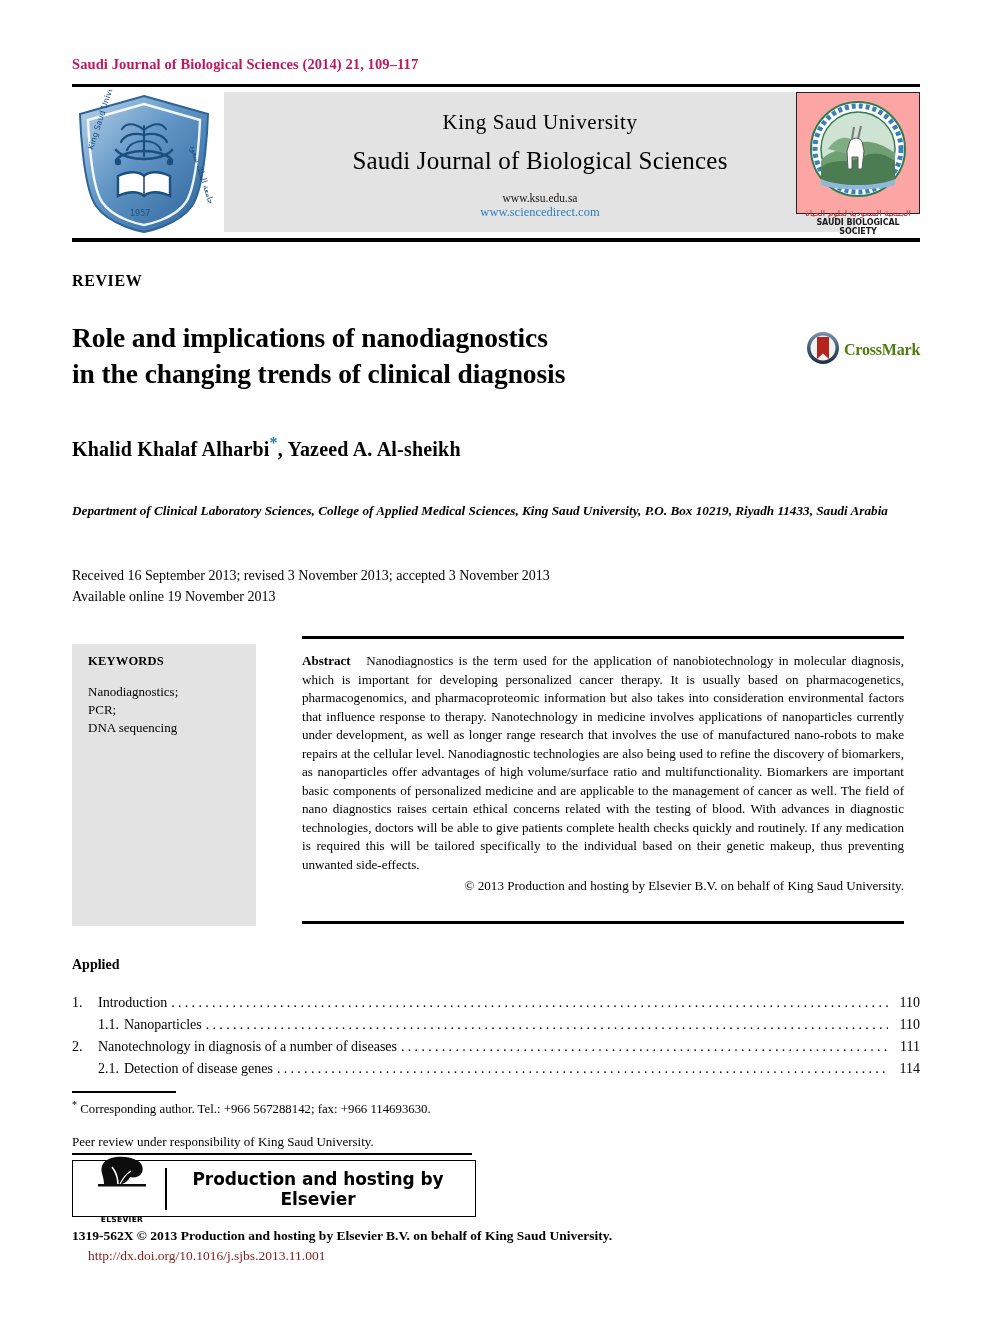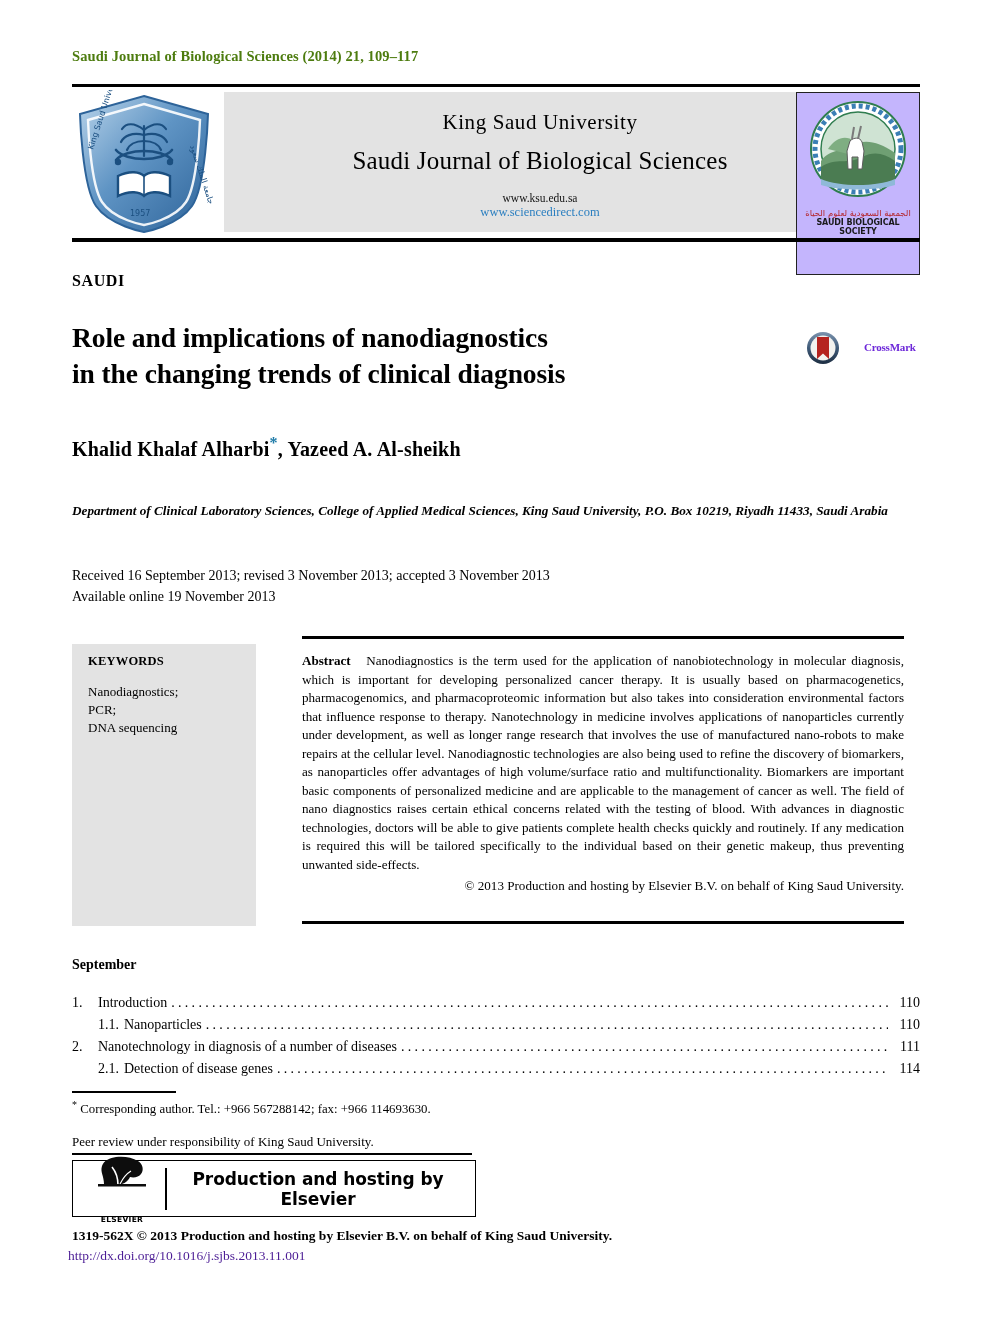--- a/index.html
+++ b/index.html
@@ -17,25 +17,25 @@
   }
   .page {
     position: absolute;
     left: 0; top: 0;
     width: 992px; height: 1323px;
   }
 
   
   .runhead {
     position: absolute;
-    left: 72px; top: 48px;
+    left: 72px; top: 56px;
     font-family: "Liberation Serif", serif;
     font-weight: bold;
     font-size: 14.5px;
-    color: #4d7c0f;
+    color: #be185d;
     letter-spacing: .1px;
   }
 
   
   .rule-top {
     position: absolute;
     left: 72px; top: 84px;
     width: 848px; height: 3px;
     background: #000;
   }
@@ -85,23 +85,23 @@
   }
   .jb-url2 {
     margin-top: 1px;
     font-size: 12.5px;
     color: #2b7fc0;
   }
 
   .sbs-box {
     position: absolute;
     right: 0px; top: 4px;
-    width: 124px; height: 183px;
+    width: 124px; height: 122px;
     border: 1px solid #222;
-    background: #c4b5fd;
+    background: #fca5a5;
     text-align: center;
     box-sizing: border-box;
   }
   .sbs-ar {
     font-size: 8.5px;
     color: #b4282e;
     font-family: "DejaVu Sans", sans-serif;
     margin-top: 1px;
     letter-spacing: -.2px;
   }
@@ -137,24 +137,23 @@
   .crossmark {
     position: absolute;
     left: 806px; top: 331px;
     width: 112px; height: 36px;
   }
   .cm-txt {
     position: absolute;
     left: 38px; top: 10px;
     font-family: "Liberation Serif", serif;
     font-weight: bold;
-    font-size: 11px;
-    color: #6d28d9;
+    font-size: 16px;
+    color: #4d7c0f;
     letter-spacing: -.2px;
-    margin-left: 20px;
   }
 
   
   .authors {
     position: absolute;
     left: 72px; top: 434px;
     font-weight: bold;
     font-size: 20px;
     letter-spacing: .2px;
   }
@@ -336,23 +335,23 @@
 
   
   .bottom1 {
     position: absolute;
     left: 72px; top: 1228px;
     font-weight: bold;
     font-size: 13.5px;
   }
   .bottom2 {
     position: absolute;
-    left: 68px; top: 1248px;
+    left: 88px; top: 1248px;
     font-size: 13.5px;
-    color: #4c1d95;
+    color: #7f1d1d;
   }
 </style>
 </head>
 <body>
 
 <div class="page">
 
   <div class="runhead">Saudi Journal of Biological Sciences (2014) 21, 109–117</div>
 
   <div class="rule-top"></div>
@@ -419,21 +418,21 @@
         </g>
         <path d="M19 84 C38 92 74 92 93 84 L93 90 C74 96 38 96 19 90 Z" fill="#8fb9d8"></path>
       </svg>
       <div class="sbs-ar">الجمعية السعودية لعلوم الحياة</div>
       <div class="sbs-en">SAUDI BIOLOGICAL SOCIETY</div>
     </div>
   </div>
 
   <div class="rule-bottom-head"></div>
 
-  <div class="artkind">SAUDI</div>
+  <div class="artkind">REVIEW</div>
 
   <div class="title">
     <div>Role and implications of nanodiagnostics</div>
     <div>in the changing trends of clinical diagnosis</div>
   </div>
 
   <div class="crossmark">
     <svg width="34" height="34" viewBox="0 0 34 34" style="position:absolute;left:0;top:0">
       <defs>
         <linearGradient id="cmg" x1="0" y1="0" x2="0" y2="1">
@@ -470,21 +469,21 @@
   <div class="abs-rule-top"></div>
   <div class="abstract">
     <p style="margin:0">
       <span class="abs-lead">Abstract</span>
       &nbsp;&nbsp;<span>Nanodiagnostics is the term used for the application of nanobiotechnology in molecular diagnosis, which is important for developing personalized cancer therapy. It is usually based on pharmacogenetics, pharmacogenomics, and pharmacoproteomic information but also takes into consideration environmental factors that influence response to therapy. Nanotechnology in medicine involves applications of nanoparticles currently under development, as well as longer range research that involves the use of manufactured nano-robots to make repairs at the cellular level. Nanodiagnostic technologies are also being used to refine the discovery of biomarkers, as nanoparticles offer advantages of high volume/surface ratio and multifunctionality. Biomarkers are important basic components of personalized medicine and are applicable to the management of cancer as well. The field of nano diagnostics raises certain ethical concerns related with the testing of blood. With advances in diagnostic technologies, doctors will be able to give patients complete health checks quickly and routinely. If any medication is required this will be tailored specifically to the individual based on their genetic makeup, thus preventing unwanted side-effects.</span>
     </p>
     <div class="abs-copy">© 2013 Production and hosting by Elsevier B.V. on behalf of King Saud University.</div>
   </div>
   <div class="abs-rule-bot"></div>
 
-  <div class="contents-head">September</div>
+  <div class="contents-head">Applied</div>
   <div class="toc" id="toc">
       <div class="toc-row">
         <span class="toc-num">1.</span>
         <span class="toc-lbl">Introduction</span>
         <span class="toc-dots">........................................................................................................................................................................................................</span>
         <span class="toc-pg">110</span>
       </div>
       <div class="toc-row">
         <span class="toc-num sub">1.1.</span>
         <span class="toc-lbl">Nanoparticles</span>

